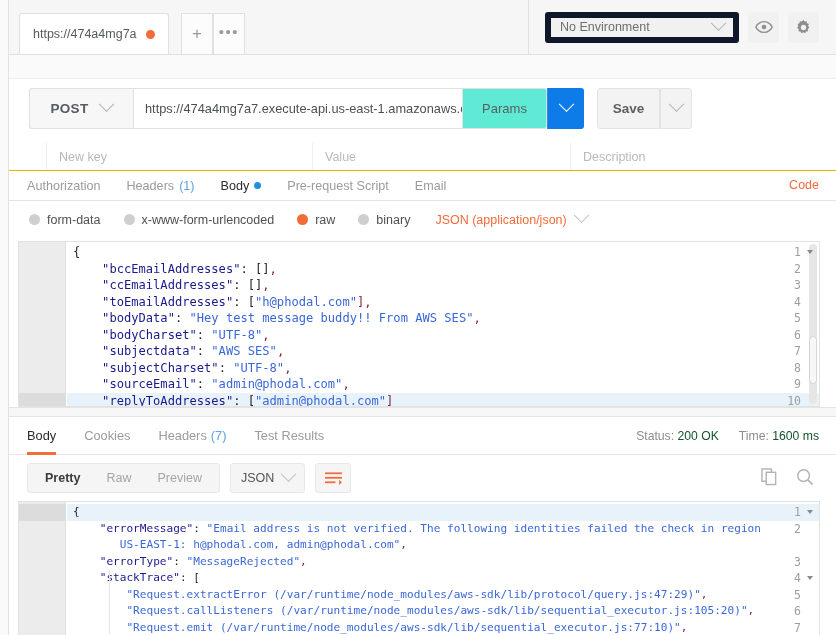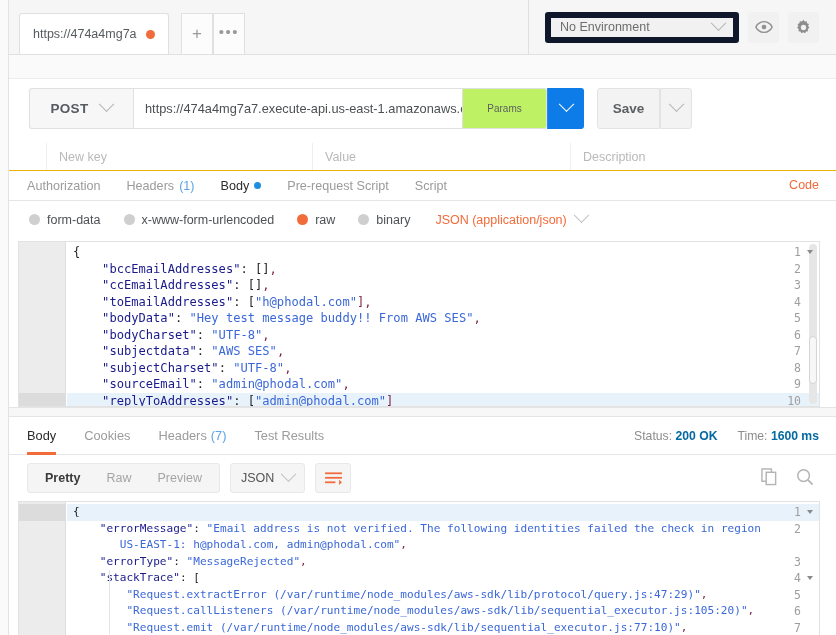--- a/index.html
+++ b/index.html
@@ -139,26 +139,26 @@
     width: 330px;
     background: #fff;
     border: 1px solid #e0e0e0;
     display: flex; align-items: center;
     padding: 0 11px;
     font-size: 12.8px; color: #4b5053;
     white-space: nowrap; overflow: hidden;
   }
   .params-btn {
     width: 84px;
-    background: #bef264;
+    background: #5eead4;
     border: 1px solid #e0e0e0;
     border-left: none;
     border-top-right-radius: 3px; border-bottom-right-radius: 3px;
     display: flex; align-items: center; justify-content: center;
-    font-size: 10px; color: #5b5f62;
+    font-size: 13px; color: #5b5f62;
   }
   .send-btn {
     width: 86px; margin-left: 13px;
     background: #0d7ce8;
     border-top-left-radius: 3px; border-bottom-left-radius: 3px;
     display: flex; align-items: center; justify-content: center;
     color: #fff; font-size: 14.5px; font-weight: bold;
   }
   .send-caret {
     width: 37px;
@@ -358,21 +358,21 @@
   .rst.active::after {
     content: ""; position: absolute;
     left: 0; right: 0; bottom: 0; height: 2.5px;
     background: #f26b3a;
   }
   .res-meta {
     position: absolute; right: 17px; top: 12px;
     display: flex; gap: 20px;
     font-size: 12.2px; color: #8c8c8c;
   }
-  .meta-val { color: #0369a1; font-weight: bold; }
+  .meta-val { color: #14532d; }
 
   .restoolbar {
     position: absolute; left: 9px; top: 455px;
     width: 827px; height: 46px;
     display: flex; align-items: center;
     padding-left: 18px;
   }
   .seg {
     height: 30px; background: #f5f5f5;
     border: 1px solid #e8e8e8; border-radius: 3px;
@@ -475,21 +475,21 @@
       <span class="rt-count">(1)</span>
     </div>
     <div class="rt active">
       <span>Body</span>
       <span class="blue-dot"></span>
     </div>
     <div class="rt">
       <span>Pre-request Script</span>
     </div>
     <div class="rt">
-      <span>Script</span>
+      <span>Email</span>
     </div>
     <div class="code-link">Code</div>
   </div>
 
   <div class="bodytypes">
     <div class="radio-item">
       <span class="radio"></span>
       <span>form-data</span>
     </div>
     <div class="radio-item">

